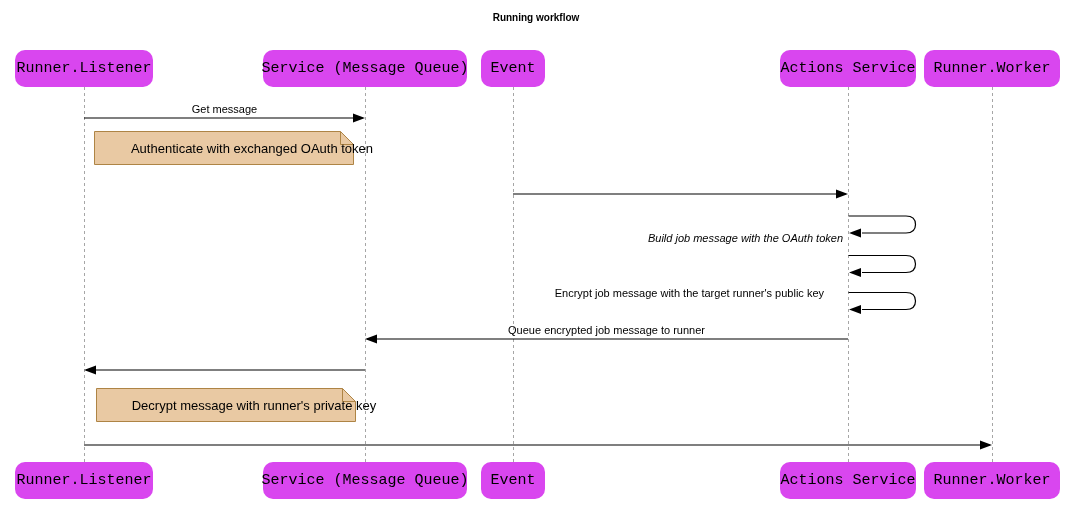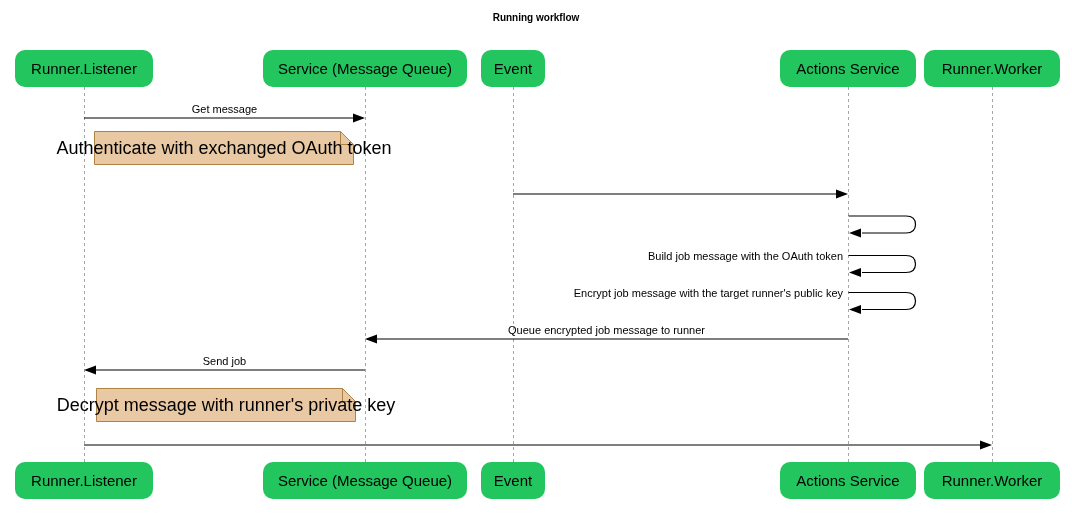--- a/index.html
+++ b/index.html
@@ -22,28 +22,29 @@
     font-weight: bold;
     line-height: 18px;
   }
   .lines-layer {
     position: absolute;
     top: 0; left: 0;
   }
   .actor {
     position: absolute;
     height: 37px;
-    background: #22c55e;
+    background: #d946ef;
     border-radius: 10px;
     display: flex;
     align-items: center;
     justify-content: center;
     font-size: 15px;
     line-height: 37px;
     white-space: nowrap;
+    font-family: Liberation Mono, monospace;
   }
   .msg-label {
     position: absolute;
     height: 14px;
     line-height: 14px;
     font-size: 11px;
     text-align: center;
     white-space: nowrap;
   }
   .msg-label.right-align { text-align: right; }
@@ -53,22 +54,23 @@
     height: 34px;
   }
   .note svg { position: absolute; top: 0; left: 0; }
   .note .note-text {
     position: relative;
     display: flex;
     width: 100%;
     height: 100%;
     align-items: center;
     justify-content: center;
-    font-size: 18px;
+    font-size: 13px;
     white-space: nowrap;
+    padding-left: 28px;
   }
 </style>
 </head>
 <body>
 
 <div class="diagram">
 
   <div class="title">Running workflow</div>
 
   <svg class="lines-layer" width="1072" height="523">
@@ -134,24 +136,23 @@
       <span>Event</span>
     </div>
   <div class="actor" style="left:780px; top:462px; width:136px;">
       <span>Actions Service</span>
     </div>
   <div class="actor" style="left:924px; top:462px; width:136px;">
       <span>Runner.Worker</span>
     </div>
 
   <div class="msg-label" style="left:84px;  width:281px; top:102px;">Get message</div>
-  <div class="msg-label right-align" style="left:400px; width:443px; top:249px;">Build job message with the OAuth token</div>
-  <div class="msg-label right-align" style="left:400px; width:443px; top:286px;">Encrypt job message with the target runner's public key</div>
+  <div class="msg-label right-align" style="left:400px; width:443px; top:231px;font-style:italic;">Build job message with the OAuth token</div>
+  <div class="msg-label right-align" style="left:381px; width:443px; top:286px;">Encrypt job message with the target runner's public key</div>
   <div class="msg-label" style="left:365px; width:483px; top:323px;">Queue encrypted job message to runner</div>
-  <div class="msg-label" style="left:84px;  width:281px; top:354px;">Send job</div>
 
   <div class="note" style="left:94px; top:131px;">
     <svg width="260" height="34" viewBox="0 0 260 34">
       <path d="M0.5,0.5 H246.5 L259.5,13.5 V33.5 H0.5 Z" fill="#E9C9A3" stroke="#AE8445" stroke-width="1"></path>
       <path d="M246.5,0.5 V13.5 H259.5" fill="none" stroke="#AE8445" stroke-width="1"></path>
     </svg>
     <div class="note-text">Authenticate with exchanged OAuth token</div>
   </div>
 
   <div class="note" style="left:96px; top:388px;">

